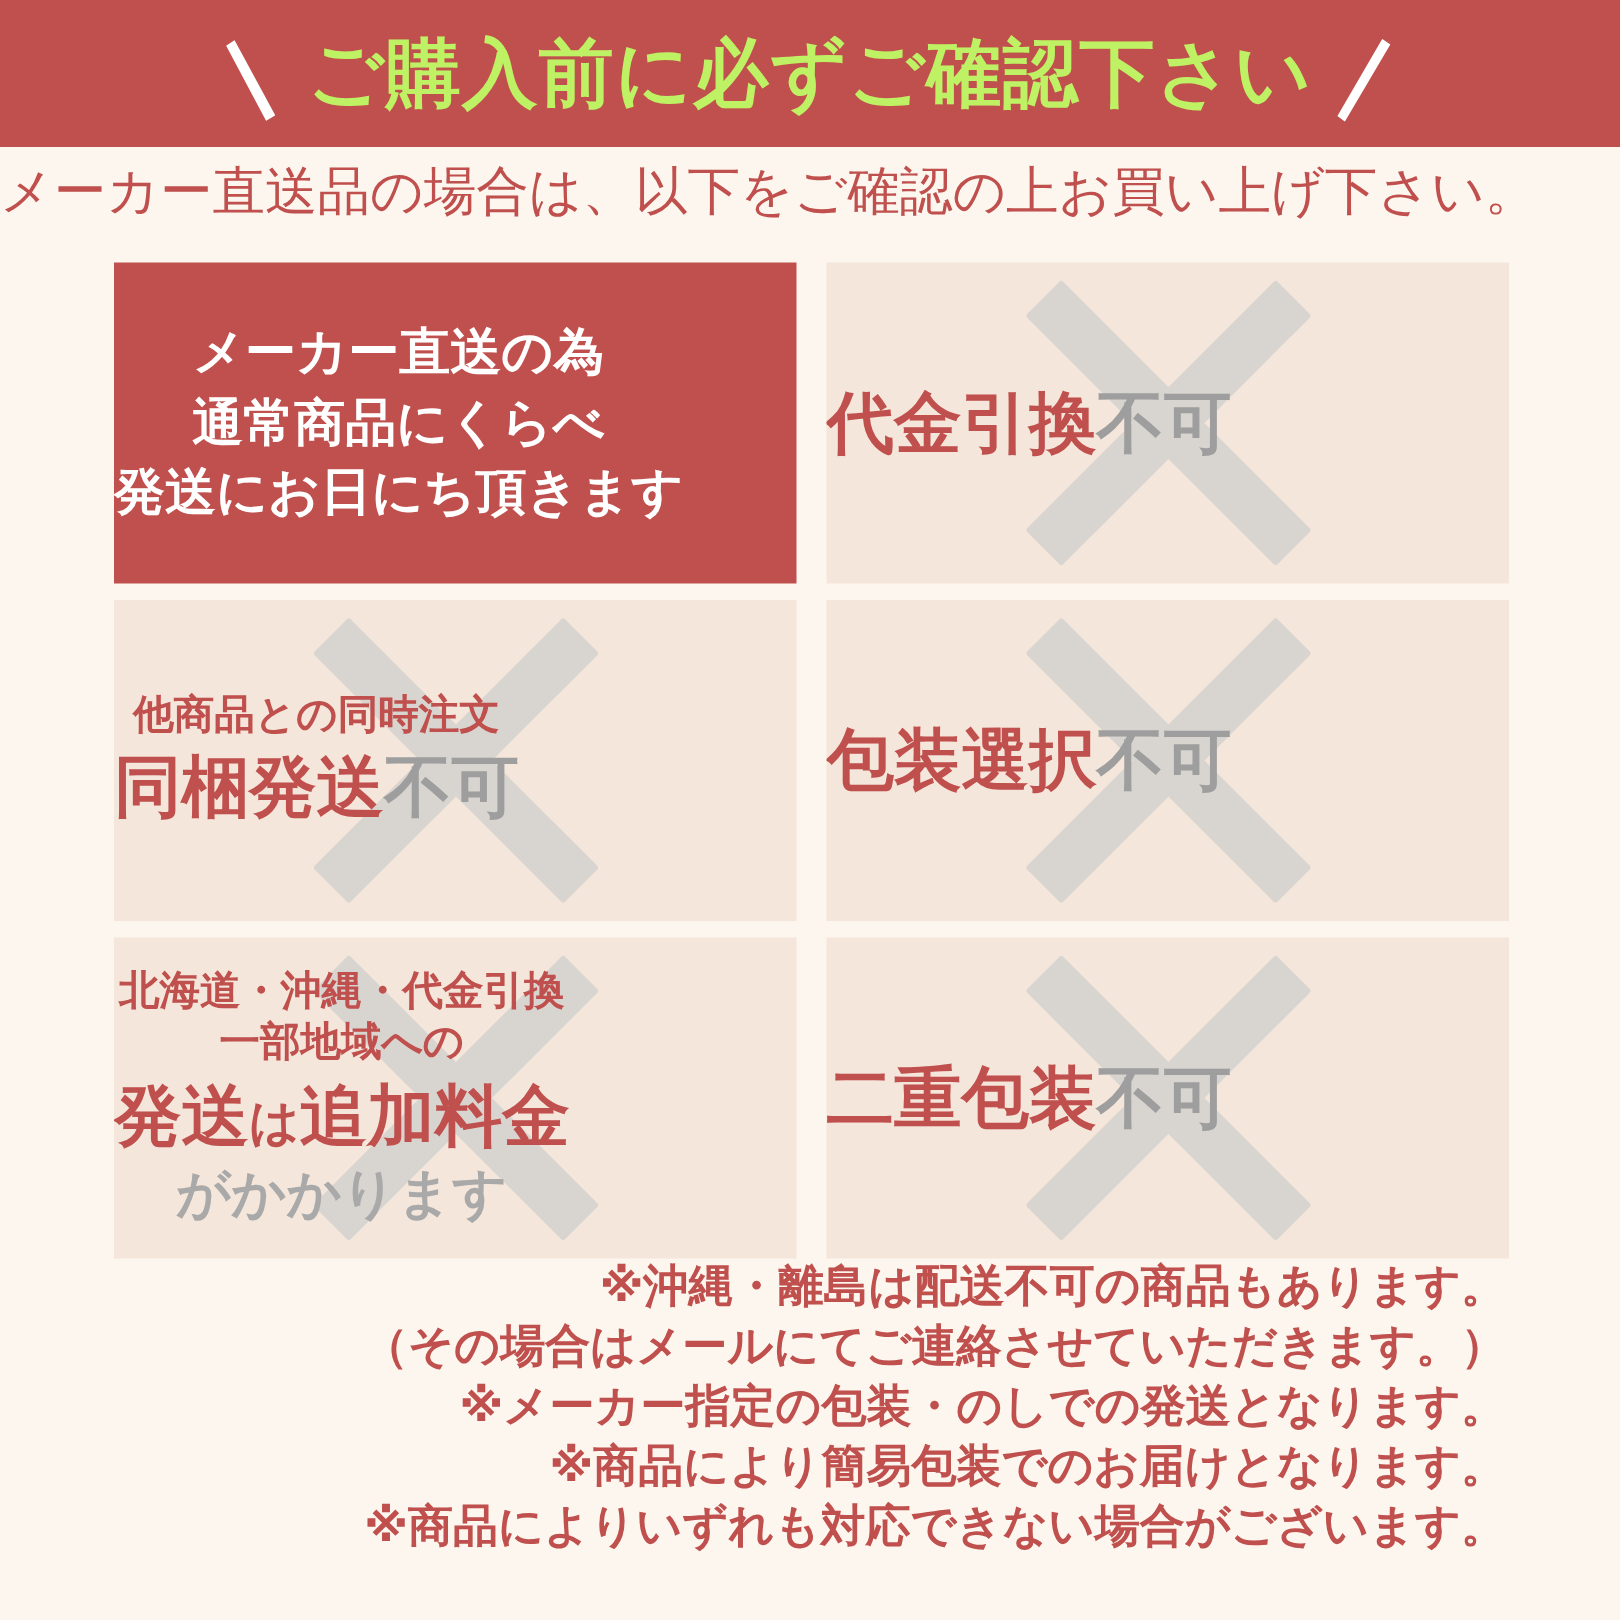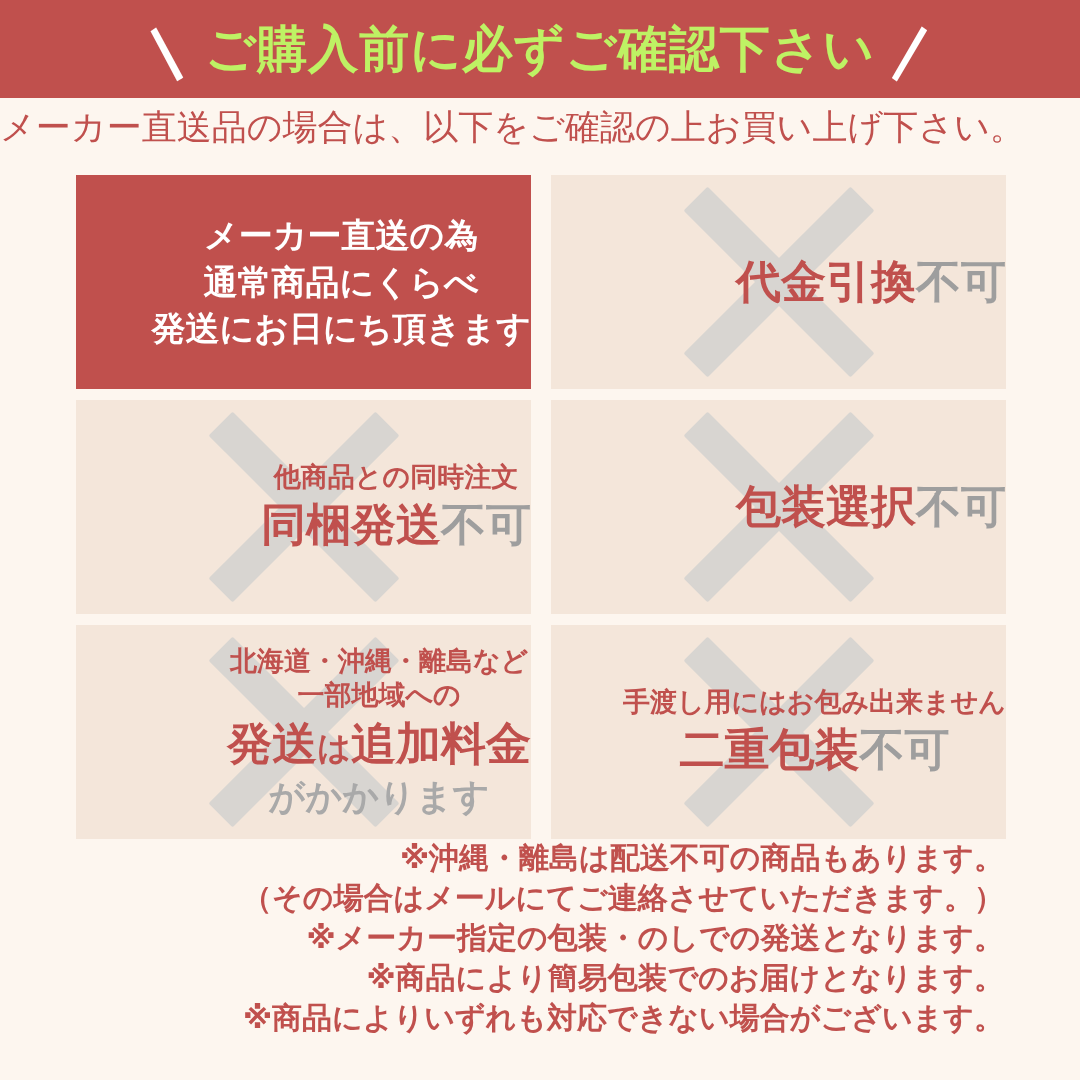--- a/index.html
+++ b/index.html
@@ -71,21 +71,21 @@
     grid-template-columns: 455px 455px;
     grid-template-rows: 214px 214px 214px;
     column-gap: 20px;
     row-gap: 11px;
   }
   .cell {
     position: relative;
     background: #f4e6da;
     display: flex;
     align-items: center;
-    justify-content: flex-end;
+    justify-content: flex-start;
     overflow: hidden;
   }
   .cell.filled {
     background: #c0504d;
   }
   
   .xmark {
     position: absolute;
     left: 50%; top: 50%;
     width: 210px; height: 210px;
@@ -213,34 +213,33 @@
         <span class="main-line"><span>包装選択</span><span class="grey">不可</span></span>
       </div>
     </div>
 
     <div class="cell">
       <div class="xmark">
         <span class="a"></span>
           <span class="b"></span>
       </div>
       <div class="cell-text">
-        <span class="lead" style="white-space:pre-line">北海道・沖縄・離島など
+        <span class="lead" style="white-space:pre-line">北海道・沖縄・代金引換
 一部地域への</span>
         <span class="main-line">発送<span class="small-kana">は</span>追加料金</span>
         <span class="tail">がかかります</span>
       </div>
     </div>
 
     <div class="cell">
       <div class="xmark">
         <span class="a"></span>
           <span class="b"></span>
       </div>
       <div class="cell-text">
-        <span class="lead">手渡し用にはお包み出来ません</span>
         <span class="main-line"><span>二重包装</span><span class="grey">不可</span></span>
       </div>
     </div>
 
   </div>
 
   <div class="notes">
     <span class="note">※沖縄・離島は配送不可の商品もあります。</span>
     <span class="note indent">（その場合はメールにてご連絡させていただきます。）</span>
     <span class="note">※メーカー指定の包装・のしでの発送となります。</span>

